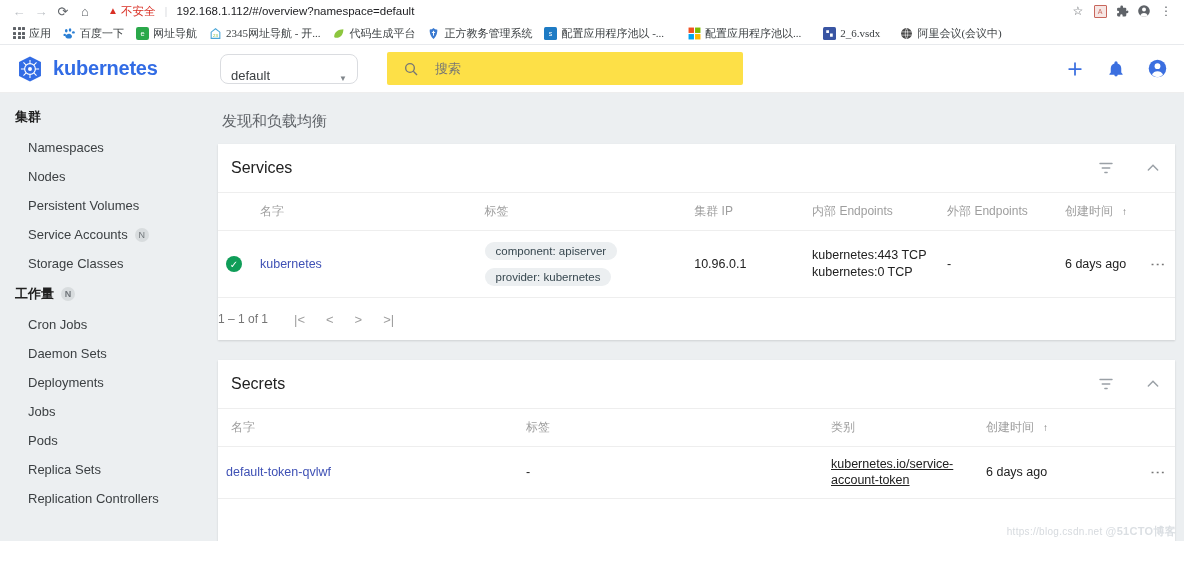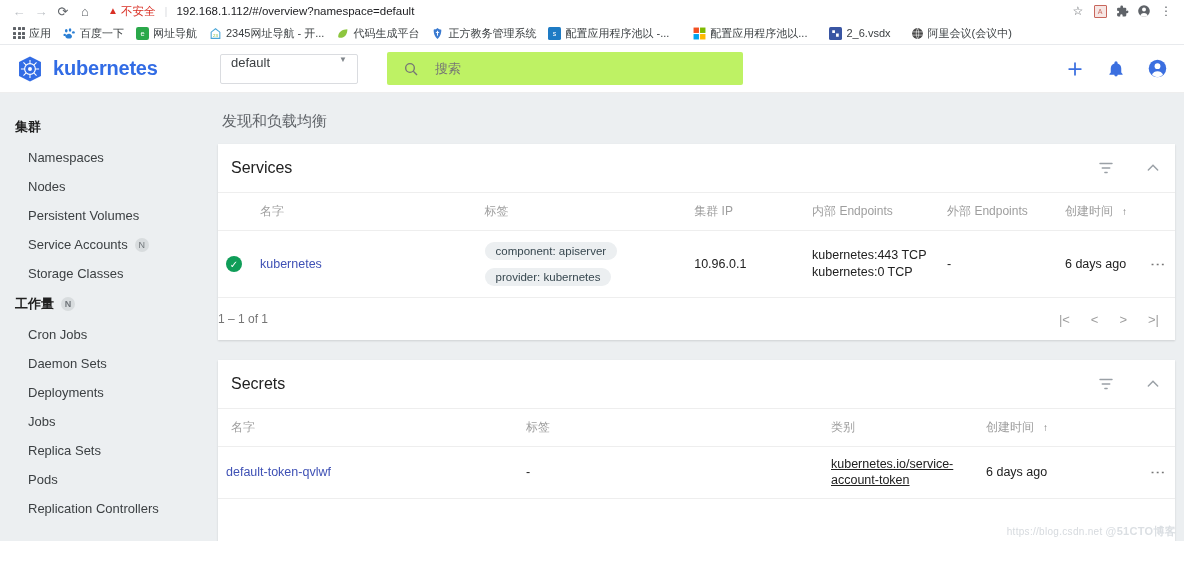--- a/index.html
+++ b/index.html
@@ -48,21 +48,21 @@
   .bookmarks {
     height: 23px; display: flex; align-items: center;
     padding: 0 7px; gap: 0px; background: #ffffff;
     border-bottom: 1px solid #e8eaed; font-size: 11px; color: #3c4043;
     overflow: hidden; white-space: nowrap;
   }
   .bm {
     display: flex; align-items: center; gap: 4px;
     padding: 2px 6px; border-radius: 3px; white-space: nowrap;
   }
-  .bm-label { font-size: 11px; color: #3c4043; }
+  .bm-label { font-size: 11px; color: #3c4043; font-family: Liberation Serif, serif; }
   .bm-ico { width: 13px; height: 13px; flex: none; display:block; }
   .apps-grid {
     width: 12px; height: 12px;
     display: grid; grid-template-columns: repeat(3, 3px);
     grid-template-rows: repeat(3, 3px); gap: 1.5px;
   }
   .apps-grid i { background: #5f6368; border-radius: 0.5px; display:block; }
 
   
   .app { width: 1184px; height: 540px; position: relative; }
@@ -71,28 +71,28 @@
     height: 48px; background: #fff; display: flex; align-items: center;
     padding: 0 16px; border-bottom: 1px solid #eee;
   }
   .brand { display: flex; align-items: center; gap: 9px; width: 190px; }
   .brand-text {
     font-size: 20px; color: #326ce5; font-weight: 600;
     letter-spacing: -0.2px;
   }
   .ns-select {
     width: 138px; height: 30px; border: 1px solid #dadce0;
-    border-radius: 2px; display: flex; align-items: flex-start;
+    border-radius: 8px; display: flex; align-items: flex-end;
     justify-content: space-between; padding: 0 10px;
     font-size: 13px; color: #3c4043; background: #fff;
     margin-left: 14px;
   }
   .caret { color: #80868b; font-size: 8px; }
   .searchbox {
-    margin-left: 29px; width: 356px; height: 33px; background: #bef264;
+    margin-left: 29px; width: 356px; height: 33px; background: #fde047;
     display: flex; align-items: center; gap: 16px; padding: 0 16px;
     border-radius: 2px;
   }
   .search-ph { font-size: 13px; color: #757575; }
   .topbar-spacer { flex: 1; }
   .topbar-actions { display: flex; align-items: center; gap: 22px; }
   .tb-blue { color: #3b6fe0; display: flex; align-items: center; }
 
   .appbar {
     height: 44px; background: #326ce5; display: flex; align-items: center;
@@ -101,21 +101,21 @@
   .hamburger { display: flex; flex-direction: column; gap: 3.5px; cursor: pointer; }
   .hamburger i { width: 18px; height: 2px; background: #fff; display: block; }
   .appbar-title {
     color: #fff; font-size: 16px; font-weight: 700; letter-spacing: 0.1px;
   }
 
   .body-row { display: flex; height: 448px; }
 
   
   .sidebar {
-    width: 205px; background: #eceff1; padding-top: 18px;
+    width: 205px; background: #eceff1; padding-top: 8px;
     overflow: hidden; flex: none;
   }
   .nav-head {
     font-size: 13px; font-weight: 700; color: #212121;
     padding: 7px 0 7px 15px; display: flex; align-items: center; gap: 7px;
   }
   .nav-item {
     font-size: 13px; color: #3c4043; padding: 7px 0 7px 28px;
     display: flex; align-items: center; gap: 7px; cursor: pointer;
   }
@@ -172,21 +172,21 @@
   .kebab {
     color: #757575; font-size: 15px; letter-spacing: 0;
     line-height: 6px; text-align: center; cursor: pointer;
     width: 18px; writing-mode: vertical-rl;
   }
   .endpoints { line-height: 1.35; white-space: nowrap; }
   .multi { line-height: 1.3; text-decoration: underline; }
 
   .pager {
     height: 42px; display: flex; align-items: center;
-    justify-content: space-between; gap: 26px; padding-right: 16px;
+    justify-content: flex-start; gap: 26px; padding-right: 16px;
     font-size: 12px; color: #757575;
   }
   .pg-btns { display: flex; align-items: center; gap: 21px; }
   .pg-btn { color: #9e9e9e; font-size: 13px; cursor: pointer; }
 
   .watermark {
     position: absolute; right: 8px; bottom: 2px;
     font-size: 10px; color: #d6dade; letter-spacing: 0.3px;
     pointer-events: none; user-select: none;
   }
@@ -401,24 +401,24 @@
       <div class="nav-item">
           <span>Daemon Sets</span>
         </div>
       <div class="nav-item">
           <span>Deployments</span>
         </div>
       <div class="nav-item">
           <span>Jobs</span>
         </div>
       <div class="nav-item">
+          <span>Pods</span>
+        </div>
+      <div class="nav-item">
           <span>Replica Sets</span>
-        </div>
-      <div class="nav-item">
-          <span>Pods</span>
         </div>
       <div class="nav-item">
           <span>Replication Controllers</span>
         </div>
 
     </div>
 
     <div class="content">
 
       <div class="section-title">发现和负载均衡</div>

